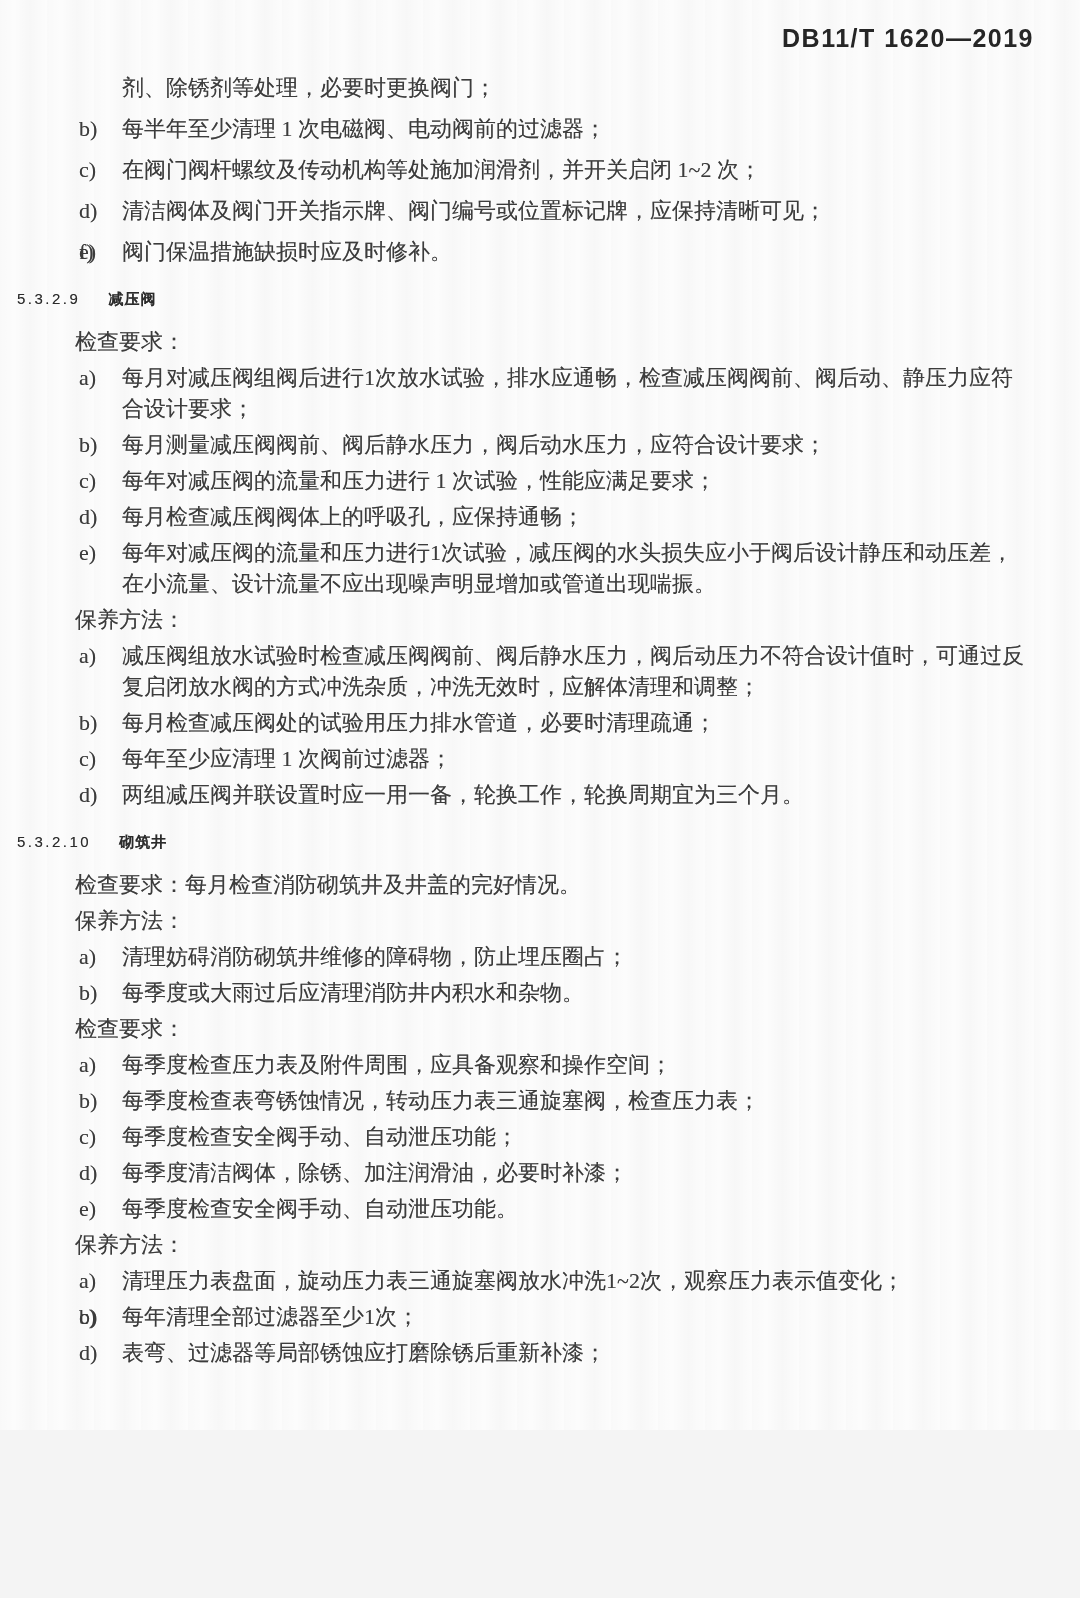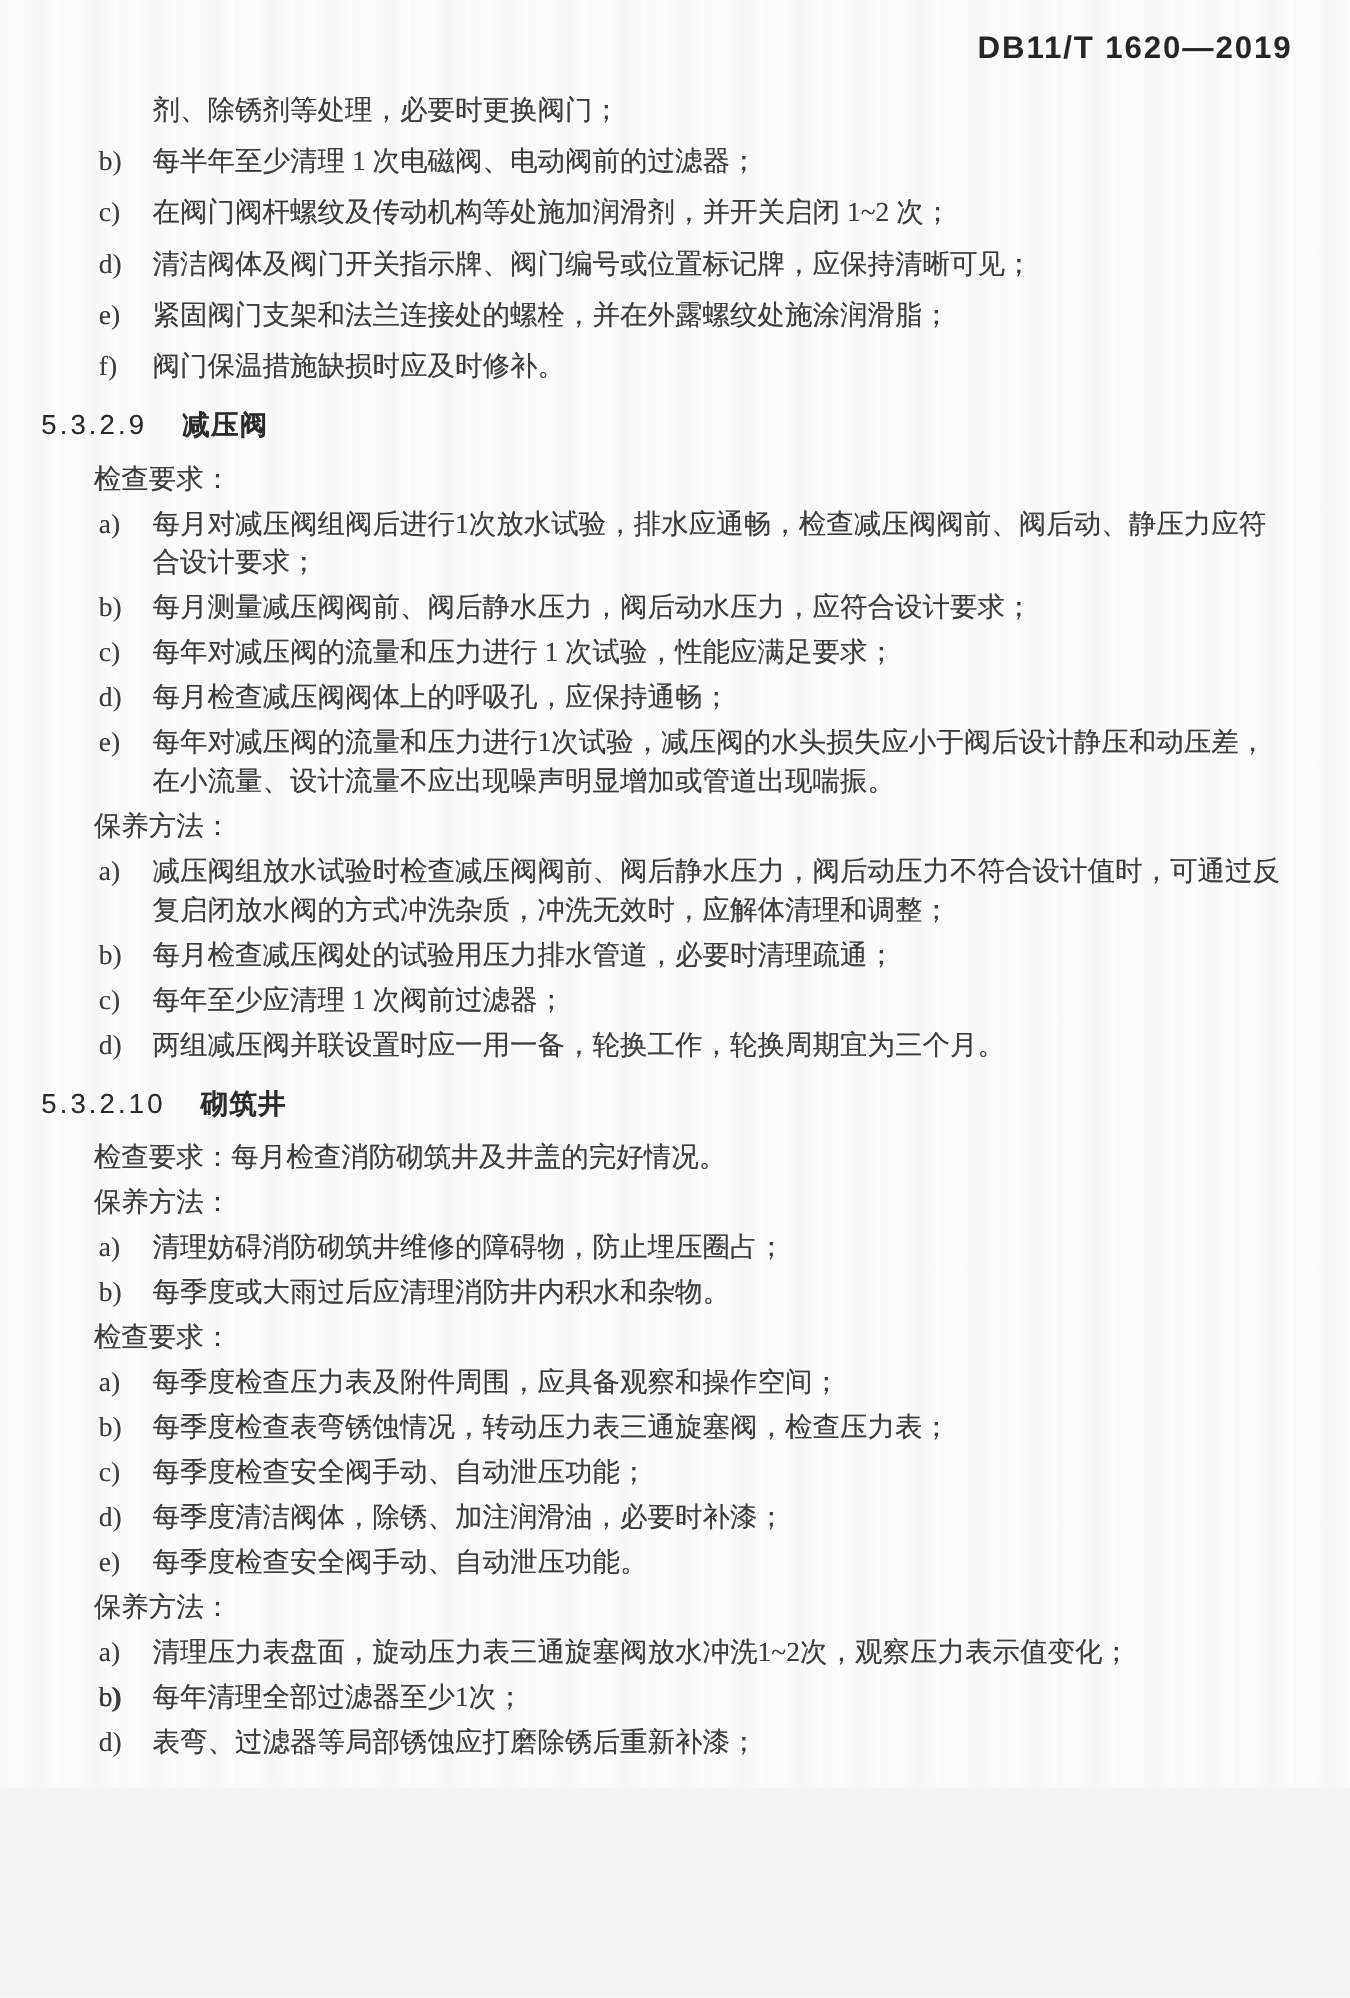--- a/index.html
+++ b/index.html
@@ -37,23 +37,23 @@
   .row.spaced{margin-bottom:10px;}
   .cont-row{padding-left:122px;padding-right:56px;}
   .item-row{padding-left:122px;padding-right:56px;}
   .item-row .marker{
     position:absolute;left:79px;top:0;
     width:42px;
   }
   .label-row{padding-left:75px;padding-right:56px;}
   .heading-row{
     margin-top:16px;margin-bottom:12px;
-    padding-left:33px;
+    padding-left:17px;
     font-family:"Liberation Sans","DejaVu Sans",sans-serif;
-    font-size:22px;line-height:31px;
+    font-size:15px;line-height:31px;
     color:#2b2b2b;
   }
   .heading-row .sec-num{
     letter-spacing:2.5px;
     font-weight:500;
     margin-right:28px;
   }
   .heading-row .sec-title{
     font-weight:700;
     letter-spacing:1px;
@@ -90,21 +90,21 @@
 
 <div class="page">
 
   <div class="doc-number">DB11/T 1620—2019</div>
 
   <div class="doc-body">
       <div class="spaced row cont-row"><span>剂、除锈剂等处理，必要时更换阀门；</span></div>
       <div class="spaced row item-row"><span class="marker">b)</span><span>每半年至少清理 1 次电磁阀、电动阀前的过滤器；</span></div>
       <div class="spaced row item-row"><span class="marker">c)</span><span>在阀门阀杆螺纹及传动机构等处施加润滑剂，并开关启闭 1~2 次；</span></div>
       <div class="spaced row item-row"><span class="marker">d)</span><span>清洁阀体及阀门开关指示牌、阀门编号或位置标记牌，应保持清晰可见；</span></div>
-      <div class="spaced row item-row"><span class="marker">e)</span><span>紧固阀门支架和法兰连接处的螺栓，并在外露螺纹处施涂润滑脂；</span></div>
+      <div class="spaced row item-row"><span class="marker">e)</span></div>
       <div class="spaced row item-row"><span class="marker">f)</span><span>阀门保温措施缺损时应及时修补。</span></div>
       <div class=" row heading-row"><span class="sec-num">5.3.2.9</span><span class="sec-title">减压阀</span></div>
       <div class=" row label-row"><span>检查要求：</span></div>
       <div class=" row item-row"><span class="marker">a)</span><span>每月对减压阀组阀后进行1次放水试验，排水应通畅，检查减压阀阀前、阀后动、静压力应符合设计要求；</span></div>
       <div class=" row item-row"><span class="marker">b)</span><span>每月测量减压阀阀前、阀后静水压力，阀后动水压力，应符合设计要求；</span></div>
       <div class=" row item-row"><span class="marker">c)</span><span>每年对减压阀的流量和压力进行 1 次试验，性能应满足要求；</span></div>
       <div class=" row item-row"><span class="marker">d)</span><span>每月检查减压阀阀体上的呼吸孔，应保持通畅；</span></div>
       <div class=" row item-row"><span class="marker">e)</span><span>每年对减压阀的流量和压力进行1次试验，减压阀的水头损失应小于阀后设计静压和动压差，在小流量、设计流量不应出现噪声明显增加或管道出现喘振。</span></div>
       <div class=" row label-row"><span>保养方法：</span></div>
       <div class=" row item-row"><span class="marker">a)</span><span>减压阀组放水试验时检查减压阀阀前、阀后静水压力，阀后动压力不符合设计值时，可通过反复启闭放水阀的方式冲洗杂质，冲洗无效时，应解体清理和调整；</span></div>

